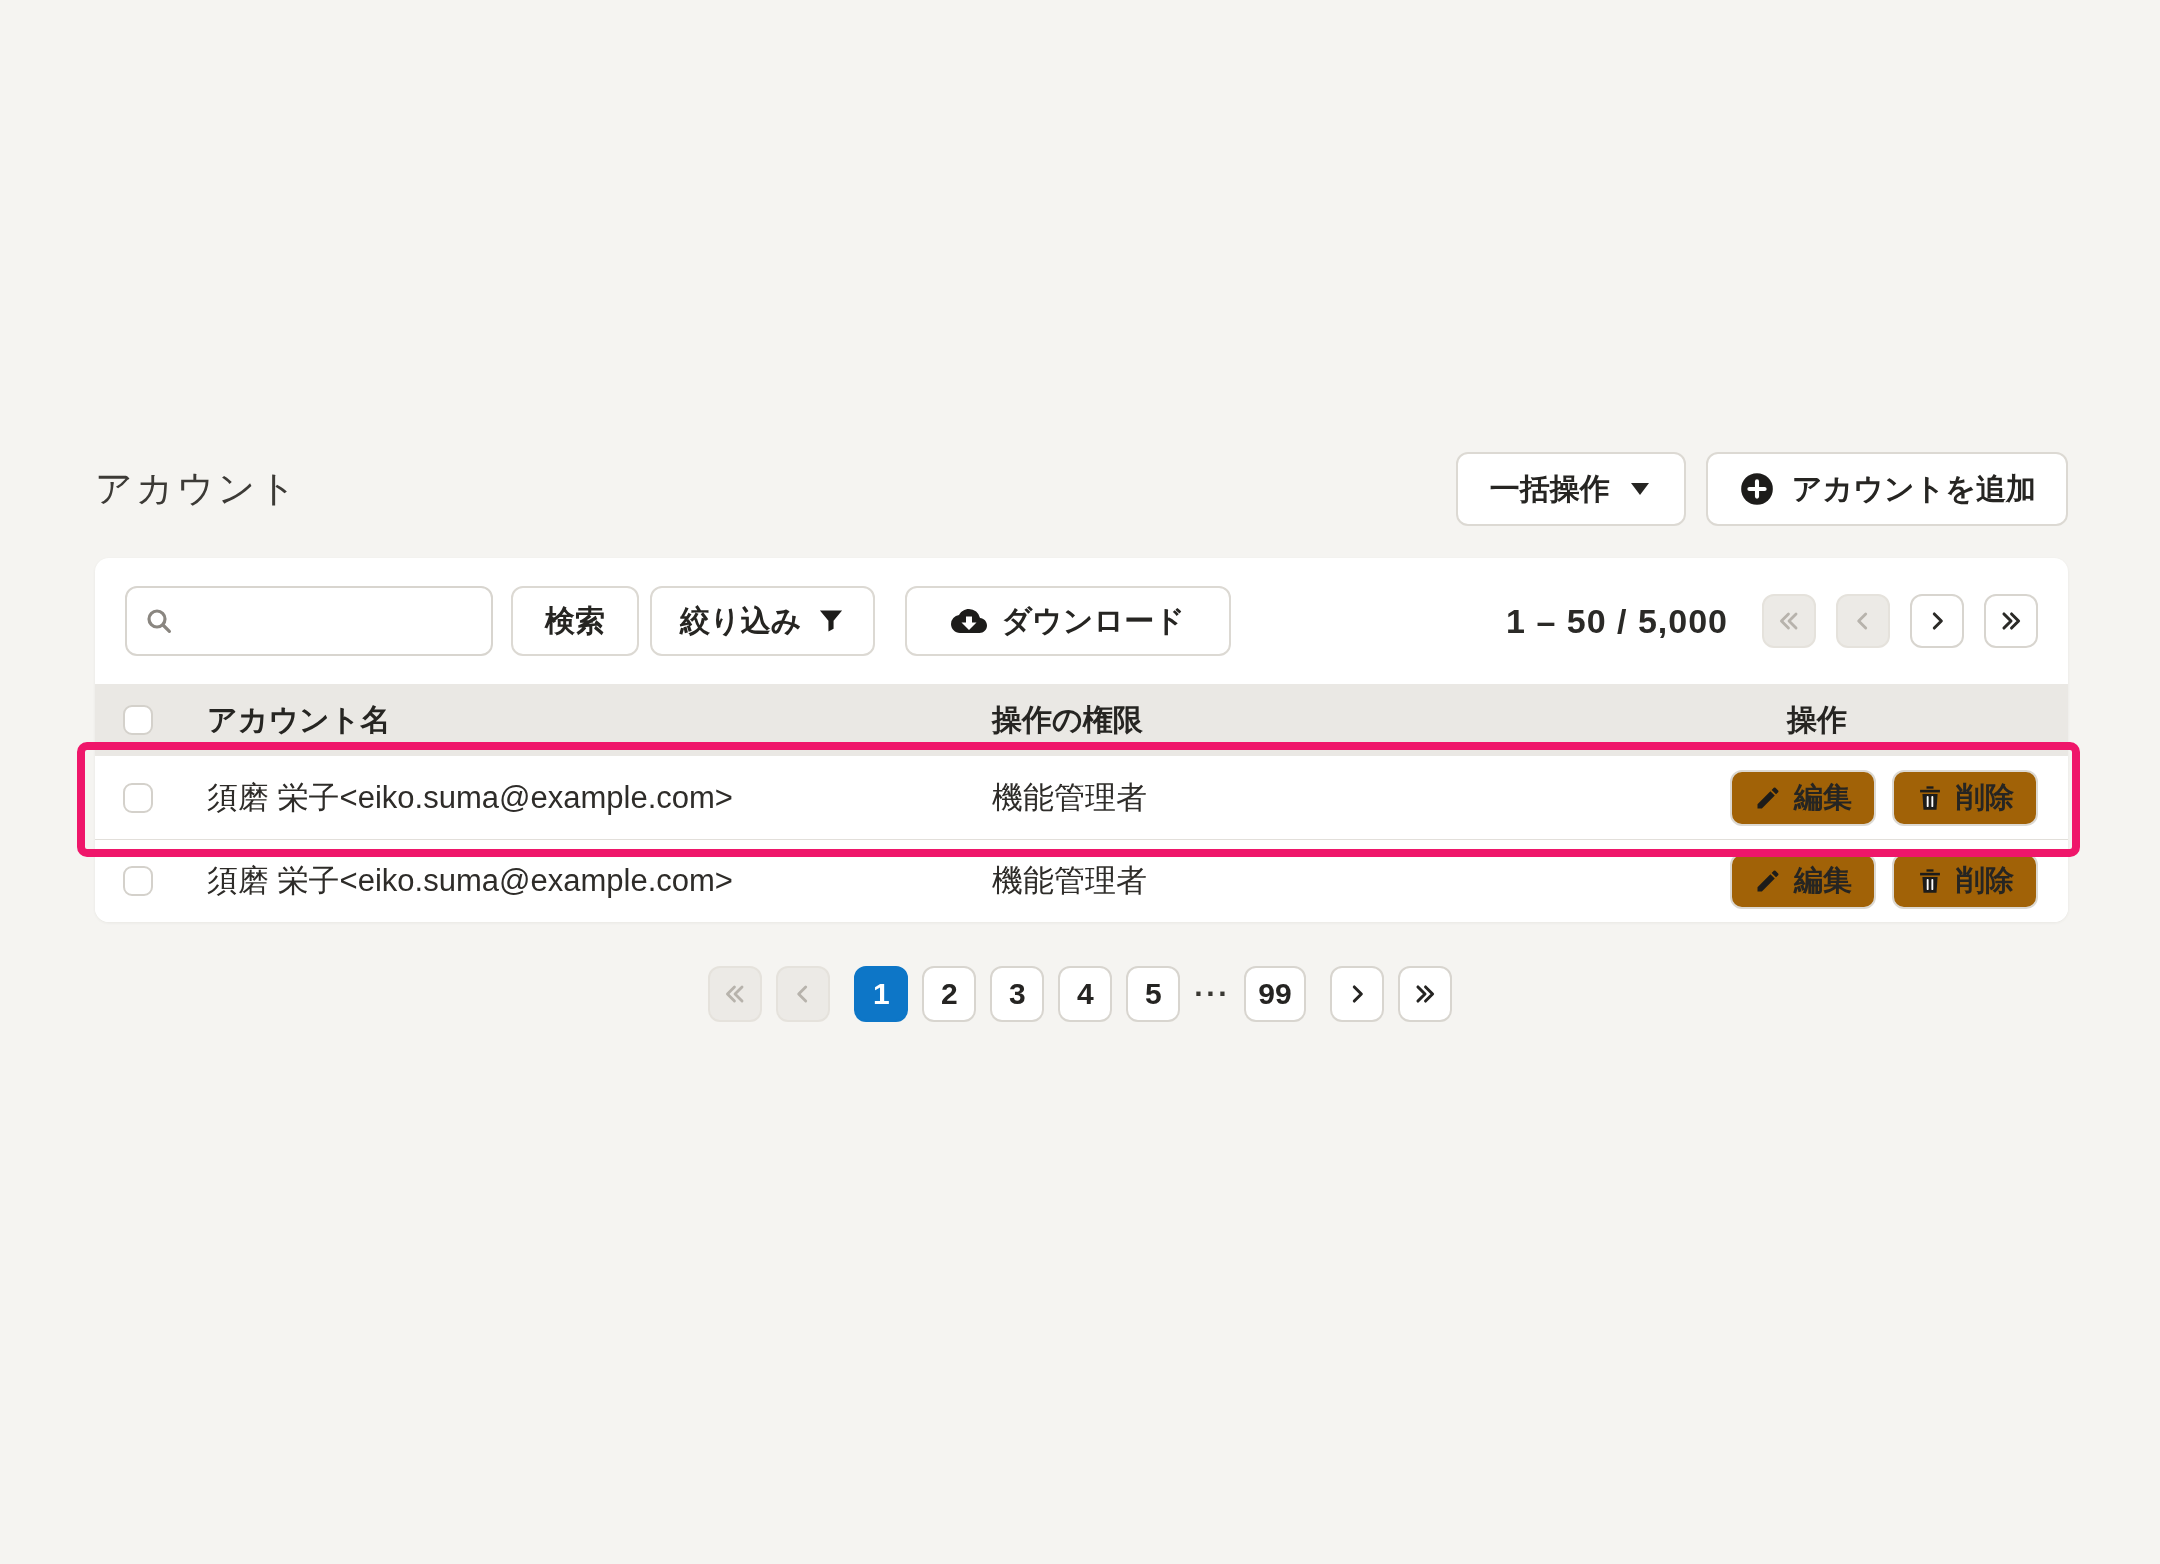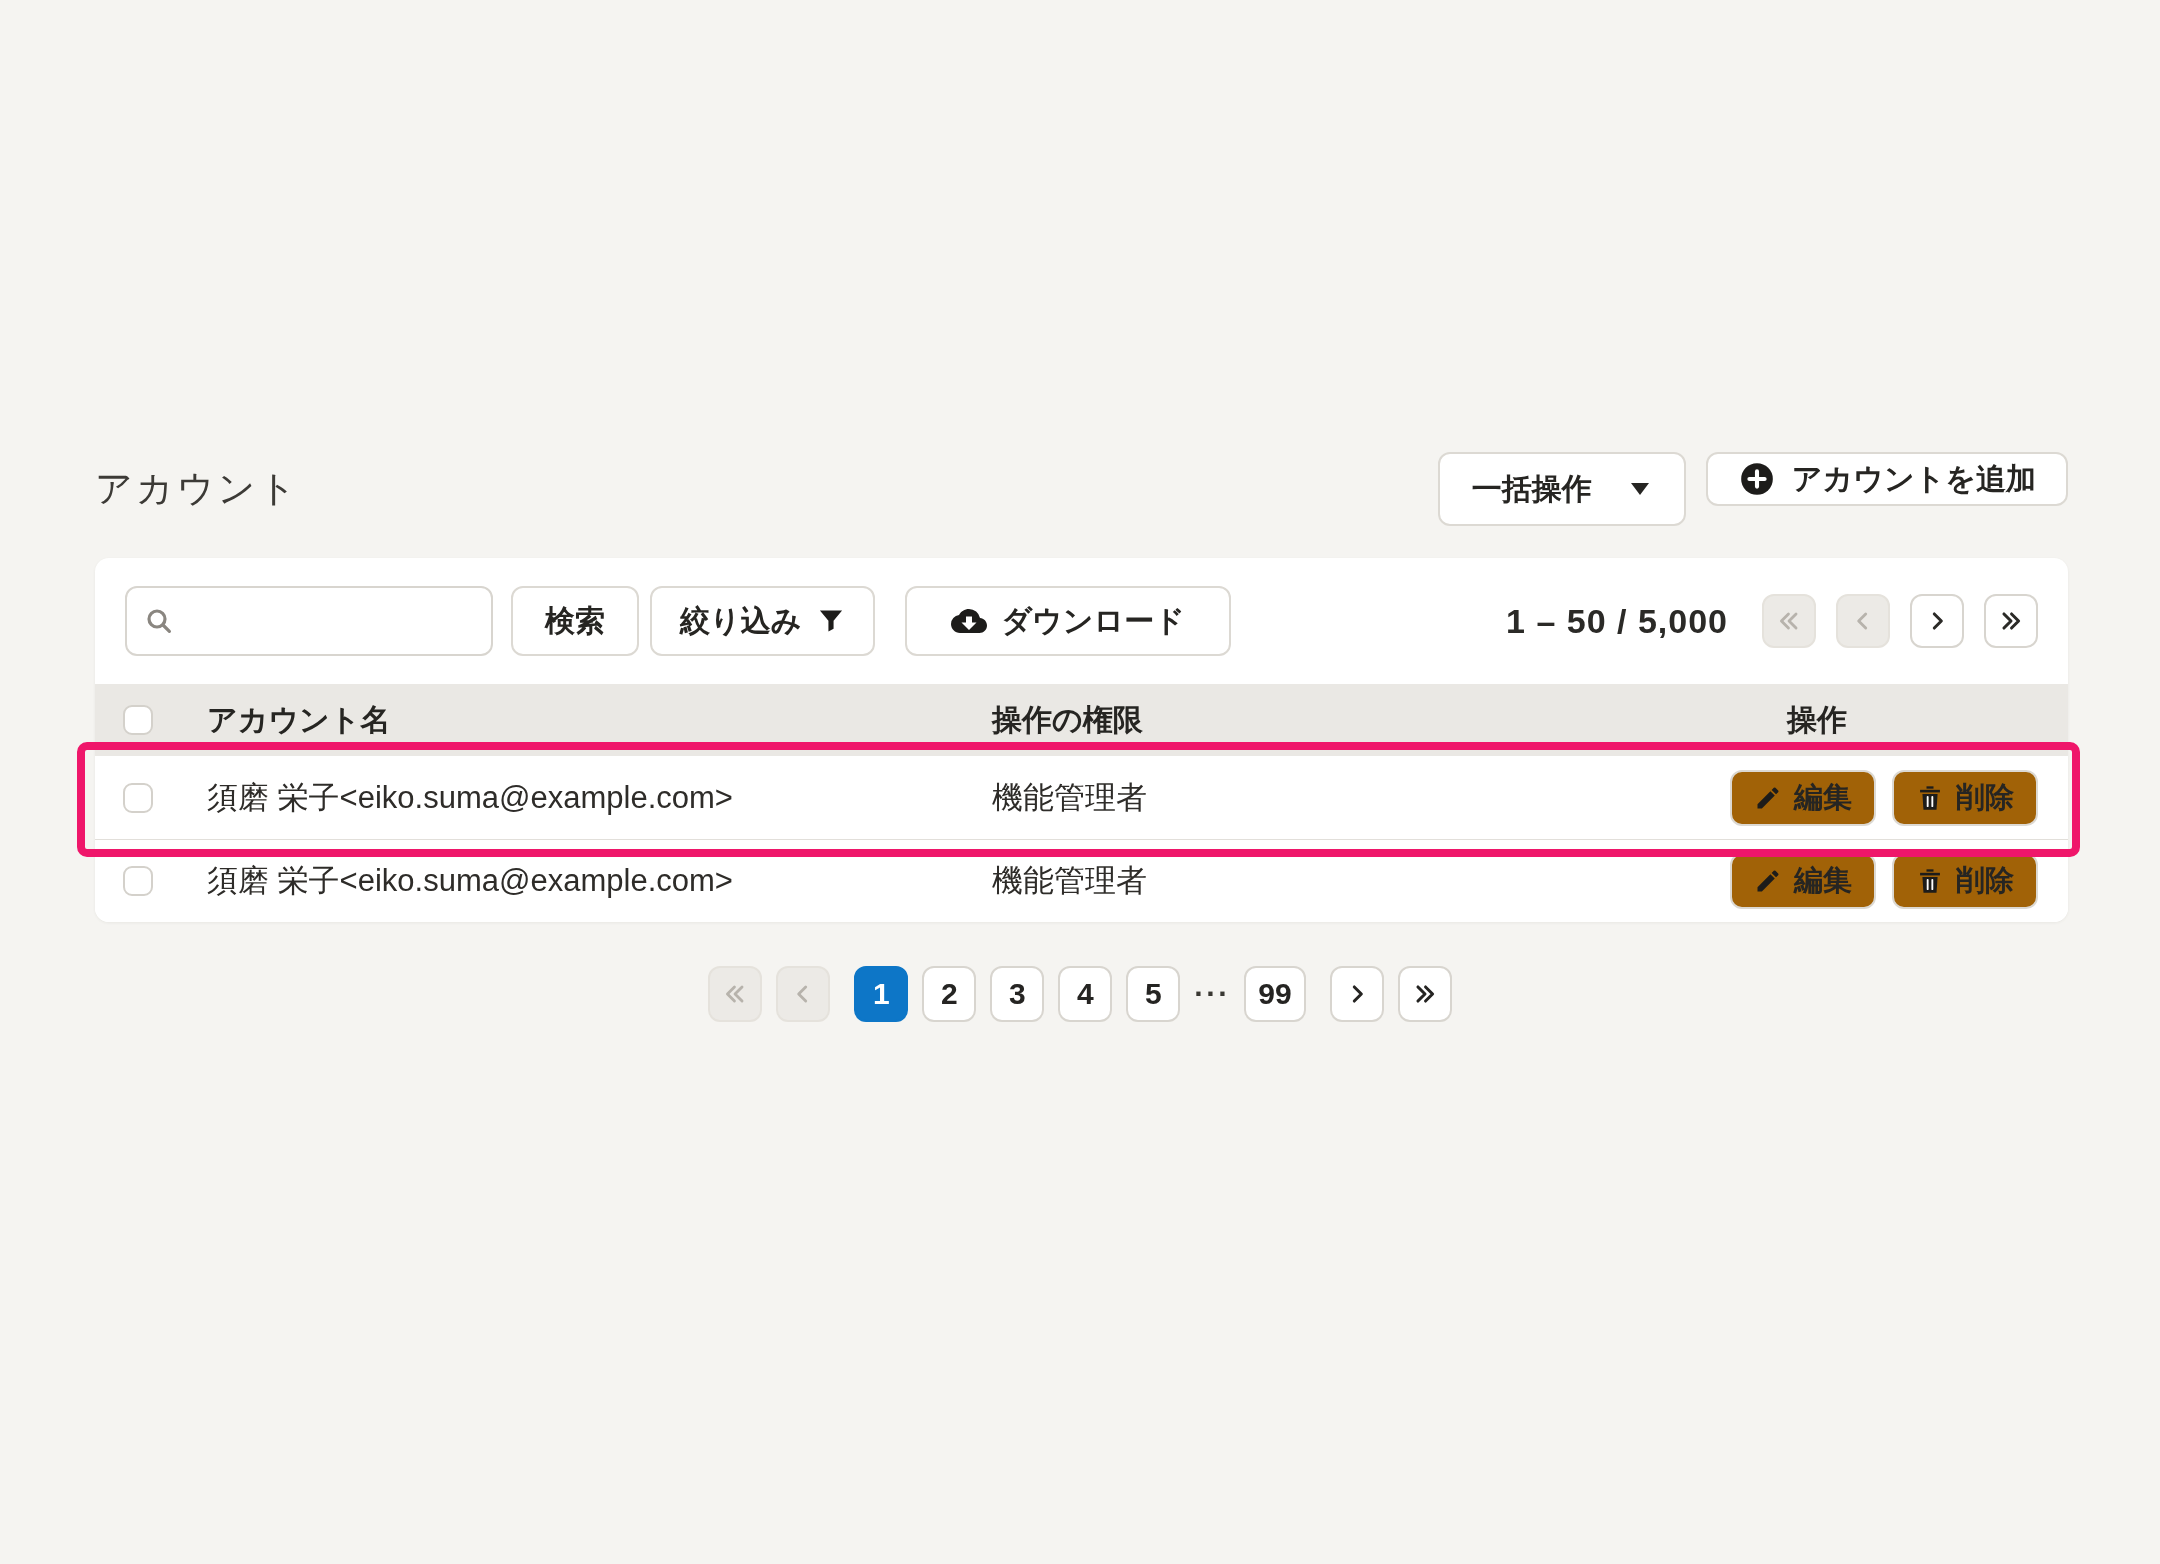--- a/index.html
+++ b/index.html
@@ -18,22 +18,22 @@
     display:flex; align-items:center; justify-content:space-between;
   }
   .page-title { margin:0; font-size:37px; font-weight:400; color:#3c3a36; letter-spacing:3px; }
   .title-actions { display:flex; gap:20px; }
   .btn {
     display:inline-flex; align-items:center; justify-content:center;
     background:#ffffff; border:2px solid #dcd9d3; border-radius:12px;
     font-family:inherit; font-size:30px; font-weight:700; color:#262522;
     cursor:pointer; line-height:1;
   }
-  .btn-bulk { height:74px; padding:0 32px; gap:36px; }
-  .btn-add  { height:54px; padding:0 30px; gap:16px; }
+  .btn-bulk { height:74px; padding:0 32px; gap:18px; }
+  .btn-add  { height:74px; padding:0 30px; gap:16px; }
 
   
   .card {
     position:absolute; left:95px; top:558px; width:1973px; height:364px;
     background:#ffffff; border-radius:14px;
     box-shadow:0 1px 3px rgba(70,64,55,.07);
   }
   .toolbar {
     position:absolute; left:0; top:0; width:100%; height:126px;
     display:flex; align-items:center; padding:0 30px;

